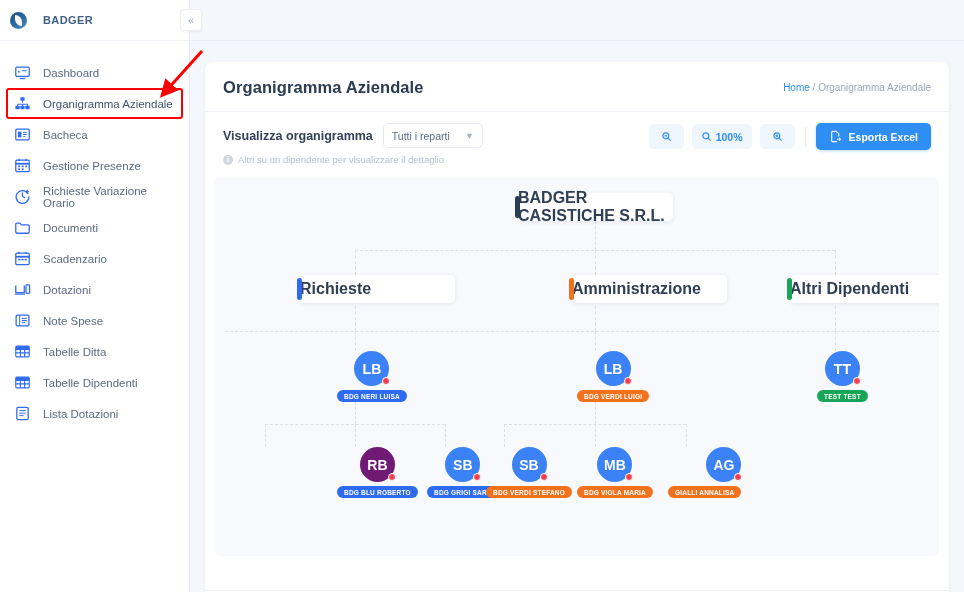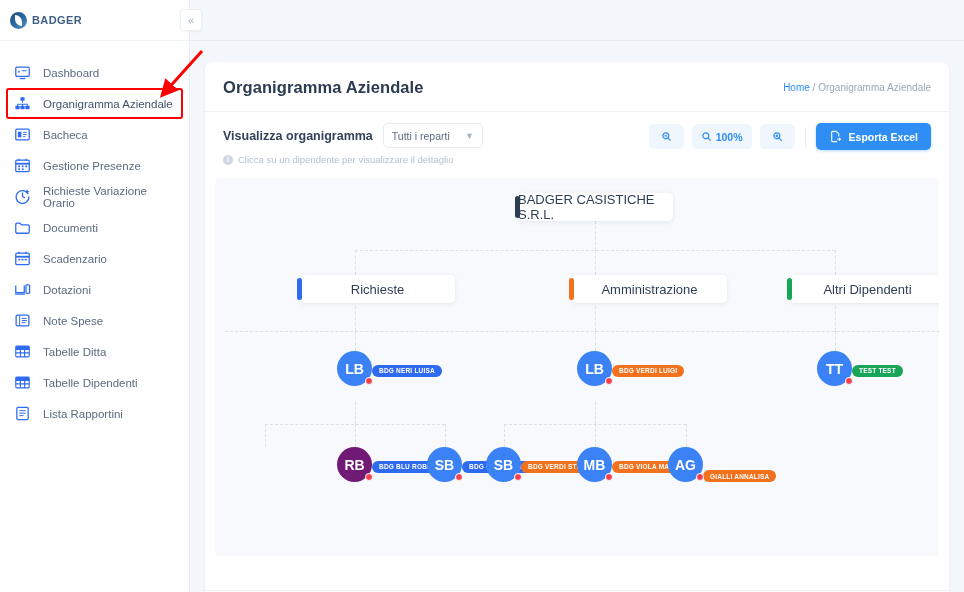--- a/index.html
+++ b/index.html
@@ -25,21 +25,21 @@
     width: 17px; height: 17px; border-radius: 50%;
     background: linear-gradient(145deg,#1f4e79 0%,#2b6ca3 55%,#5b93c4 100%);
     position: relative; flex: 0 0 17px;
   }
   .logo-mark::after {
     content: ""; position: absolute; left: 5px; top: 3px;
     width: 7px; height: 11px; border-radius: 0 7px 0 7px;
     background: #ffffff;
   }
   .logo-text {
-    margin-left: 5px; font-size: 11px; letter-spacing: .4px;
+    margin-left: 16px; font-size: 11px; letter-spacing: .4px;
     font-weight: 600; color: #3f5f86;
   }
   .nav { padding-top: 16px; }
   .nav-item {
     display: flex; align-items: center; gap: 12px;
     padding: 8px 10px 8px 14px; font-size: 11.5px; color: #5b6b80;
     cursor: pointer; position: relative; height: 31px;
   }
   .nav-item .ic { width: 17px; height: 17px; flex: 0 0 17px; display:block; }
   .nav-item.active-hl {
@@ -111,29 +111,29 @@
   
   .chart-area {
     position: relative; margin: 4px 10px 0 10px; height: 378px;
     background: #f7f9fc; border-radius: 5px; overflow: hidden;
   }
   .chart-inner { position: absolute; inset: 0; }
 
   .node-box {
     position: absolute; background: #fff; border-radius: 5px;
     box-shadow: 0 1px 4px rgba(40,60,90,.10);
-    display: flex; align-items: center; justify-content: center;
-    font-size: 13px; color: #2f3e55; cursor: pointer;
+    display: flex; align-items: center; 
+    font-size: 16px; color: #2f3e55; cursor: pointer; font-weight: bold;
   }
   .node-box .accent {
     position: absolute; left: -3px; top: 3px; bottom: 3px; width: 5px;
     border-radius: 3px;
   }
 
-  .person { position: absolute; display: flex; flex-direction: row; align-items: center; cursor: pointer; }
+  .person { position: absolute; display: flex; flex-direction: column; align-items: center; cursor: pointer; }
   .avatar {
     width: 35px; height: 35px; border-radius: 50%; background: #3b82f6;
     color: #fff; font-size: 14px; font-weight: 600;
     display: flex; align-items: center; justify-content: center; position: relative;
   }
   .avatar .status {
     position: absolute; right: -1px; bottom: 1px; width: 8px; height: 8px;
     border-radius: 50%; border: 1.5px solid #f7f9fc;
   }
   .pname {
@@ -272,21 +272,21 @@
           <rect x="2.5" y="4.5" width="19" height="4.5" fill="#2f6bf0" stroke="none"></rect>
         </svg>
         <span class="nav-label">Tabelle Dipendenti</span>
       </div>
 
       <div class="nav-item">
         <svg class="ic" viewBox="0 0 24 24" fill="none" stroke="#2f6bf0" stroke-width="1.8">
           <rect x="4" y="3.5" width="16" height="17" rx="1.6"></rect>
             <path d="M7.5 8h9M7.5 11.5h9M7.5 15h6" stroke-width="1.4"></path>
         </svg>
-        <span class="nav-label">Lista Rapportini</span>
+        <span class="nav-label">Lista Dotazioni</span>
       </div>
 
     </nav>
   </aside>
 
   <section class="main">
     <div class="topbar">
       <div class="collapse-btn">
         <span>«</span>
       </div>
@@ -305,21 +305,21 @@
         <div class="tb-left">
           <div class="tb-row1">
             <span class="tb-label">Visualizza organigramma</span>
             <div class="select">
               <span>Tutti i reparti</span>
               <span class="chev">▼</span>
             </div>
           </div>
           <div class="hint">
             <span class="i-dot">i</span>
-            <span>Clicca su un dipendente per visualizzare il dettaglio</span>
+            <span>Altri su un dipendente per visualizzare il dettaglio</span>
           </div>
         </div>
 
         <div class="tb-right">
           <div class="zoom-btn">
             <svg width="11" height="11" viewBox="0 0 24 24" fill="none" stroke="#2f8ef4" stroke-width="2.6">
               <circle cx="10.5" cy="10.5" r="6.5"></circle>
                 <path d="M15.5 15.5 21 21"></path>
                 <path d="M7.5 10.5h6"></path>
             </svg>

